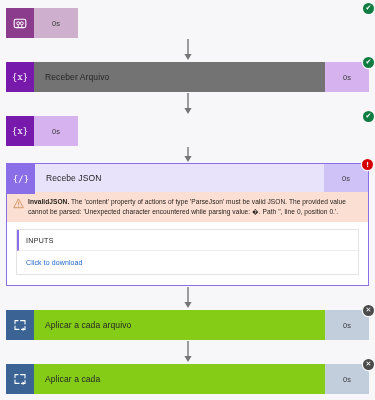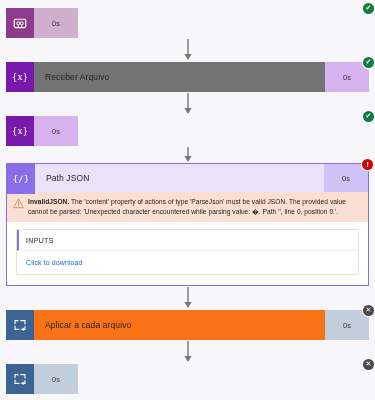--- a/index.html
+++ b/index.html
@@ -74,21 +74,21 @@
   .v-compose .card-title  { background: #737373; }
   .v-compose .card-duration { background: #d6b3ee; }
 
   
   .v-parse .card-icon     { background: #8a6ee8; }
   .v-parse .card-title    { background: #e8e2fb; }
   .v-parse .card-duration { background: #cfc2f7; }
 
   
   .v-loop .card-icon      { background: #3b6394; }
-  .v-loop .card-title     { background: #f97316; }
+  .v-loop .card-title     { background: #84cc16; }
   .v-loop .card-duration  { background: #c3cedd; }
 
   
   .glyph {
     font-size: 9px;
     color: #ffffff;
     font-family: "DejaVu Serif", serif;
     line-height: 1;
     user-select: none;
   }
@@ -268,21 +268,21 @@
       <path d="M5 15 L1.4 9 L8.6 9 Z" fill="#767676"></path>
     </svg>
   </div>
 
   <div class="parse-group">
 
     <div class="action-card v-parse">
       <div class="card-icon">
         <span class="glyph glyph-mono">{∕}</span>
       </div>
-      <div class="card-title">Path JSON</div>
+      <div class="card-title">Recebe JSON</div>
       <div class="card-duration">0s</div>
       <div class="status-badge badge-failed">
         <span class="badge-bang">!</span>
       </div>
     </div>
 
     <div class="error-banner">
       <div class="warn-icon">
         <svg class="icon-svg" width="11" height="11" viewBox="0 0 12 12" aria-hidden="true">
           <path d="M6 1 L11.2 10.6 L0.8 10.6 Z" fill="none" stroke="#d08a55" stroke-width="0.9" stroke-linejoin="round"></path>
@@ -334,19 +334,20 @@
     </svg>
   </div>
 
   <div class="action-card v-loop">
     <div class="card-icon">
       <svg class="icon-svg" width="14" height="14" viewBox="0 0 14 14" aria-hidden="true">
         <path d="M2 2.6 L5 2.6 M7.6 2.6 L12 2.6 L12 6 M12 8.6 L12 11.4 L8.6 11.4 M6 11.4 L2 11.4 L2 8 M2 5.6 L2 2.6" fill="none" stroke="#ffffff" stroke-width="1.1" stroke-linecap="round"></path>
         <path d="M9.6 9.4 L12.2 11.4 L9.6 13.1 Z" fill="#ffffff"></path>
       </svg>
     </div>
+    <div class="card-title">Aplicar a cada</div>
     <div class="card-duration">0s</div>
     <div class="status-badge badge-skipped">
       <span class="badge-glyph">✕</span>
     </div>
   </div>
 
 </div>
 
 </body></html>

